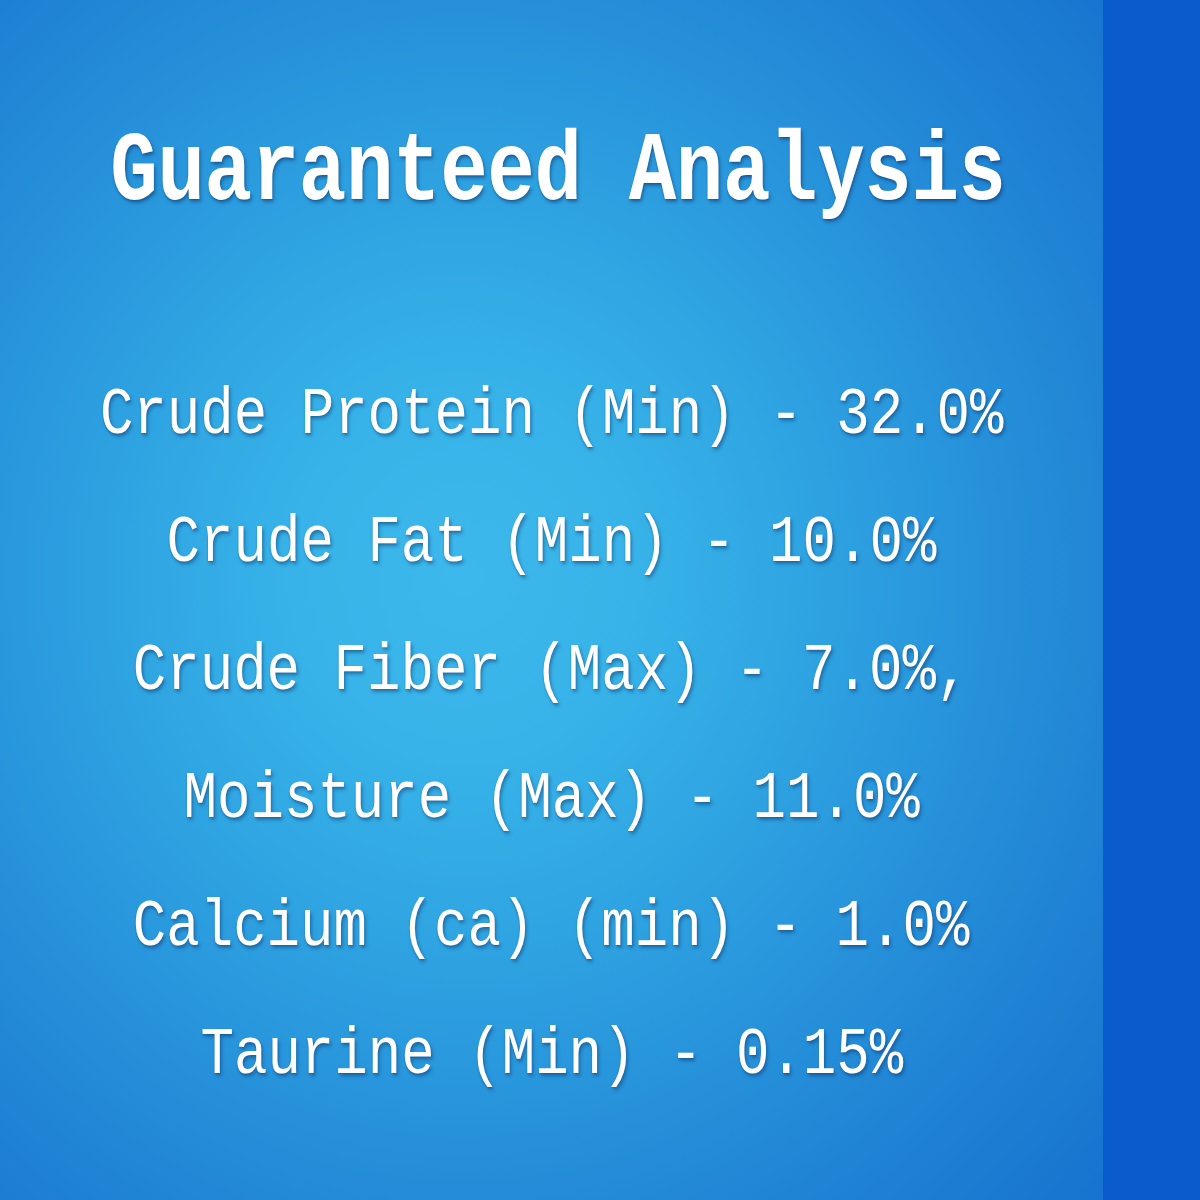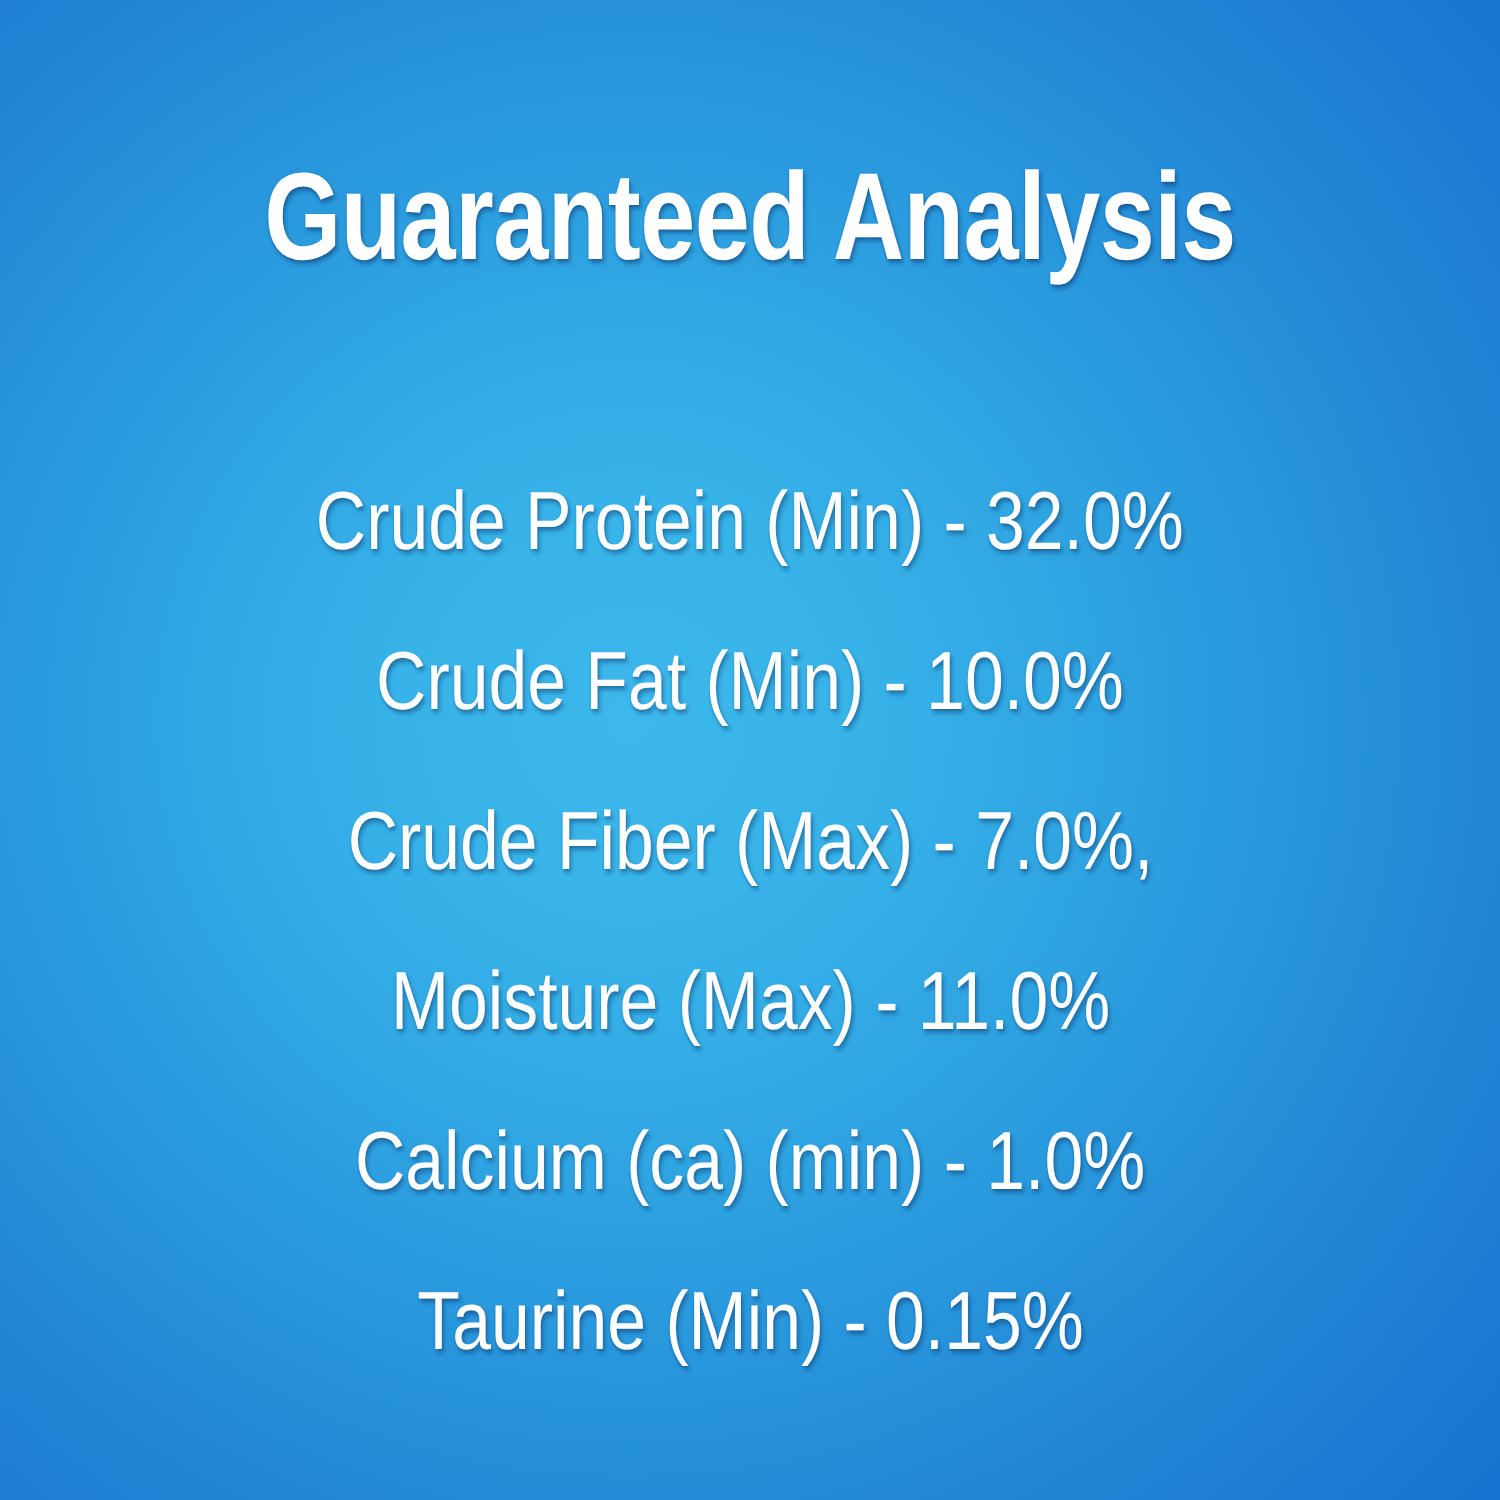--- a/index.html
+++ b/index.html
@@ -4,36 +4,36 @@
 <title>Guaranteed Analysis</title>
 <style>
   html, body {
     margin: 0;
     padding: 0;
     background: #0a5bcb;
   }
 
   #panel {
     position: relative;
-    width: 1200px;
+    width: 1103px;
     height: 1200px;
     overflow: hidden;
     background-color: #1a72d0;
     background-image:
       radial-gradient(120% 118% at 42% 48%,
         #3cb8ec 0%,
         #37b3e9 13%,
         #2fa4e2 26%,
         #2691da 40%,
         #1e7fd3 54%,
         #1570ce 68%,
         #0f64cc 82%,
         #0a5ccb 93%,
         #0a58c9 100%);
-    font-family: Liberation Sans, sans-serif;
+    font-family: Liberation Mono, monospace;
     -webkit-font-smoothing: antialiased;
   }
 
   
   #vignette {
     position: absolute;
     inset: 0;
     pointer-events: none;
     background:
       radial-gradient(140% 140% at 50% 50%,

